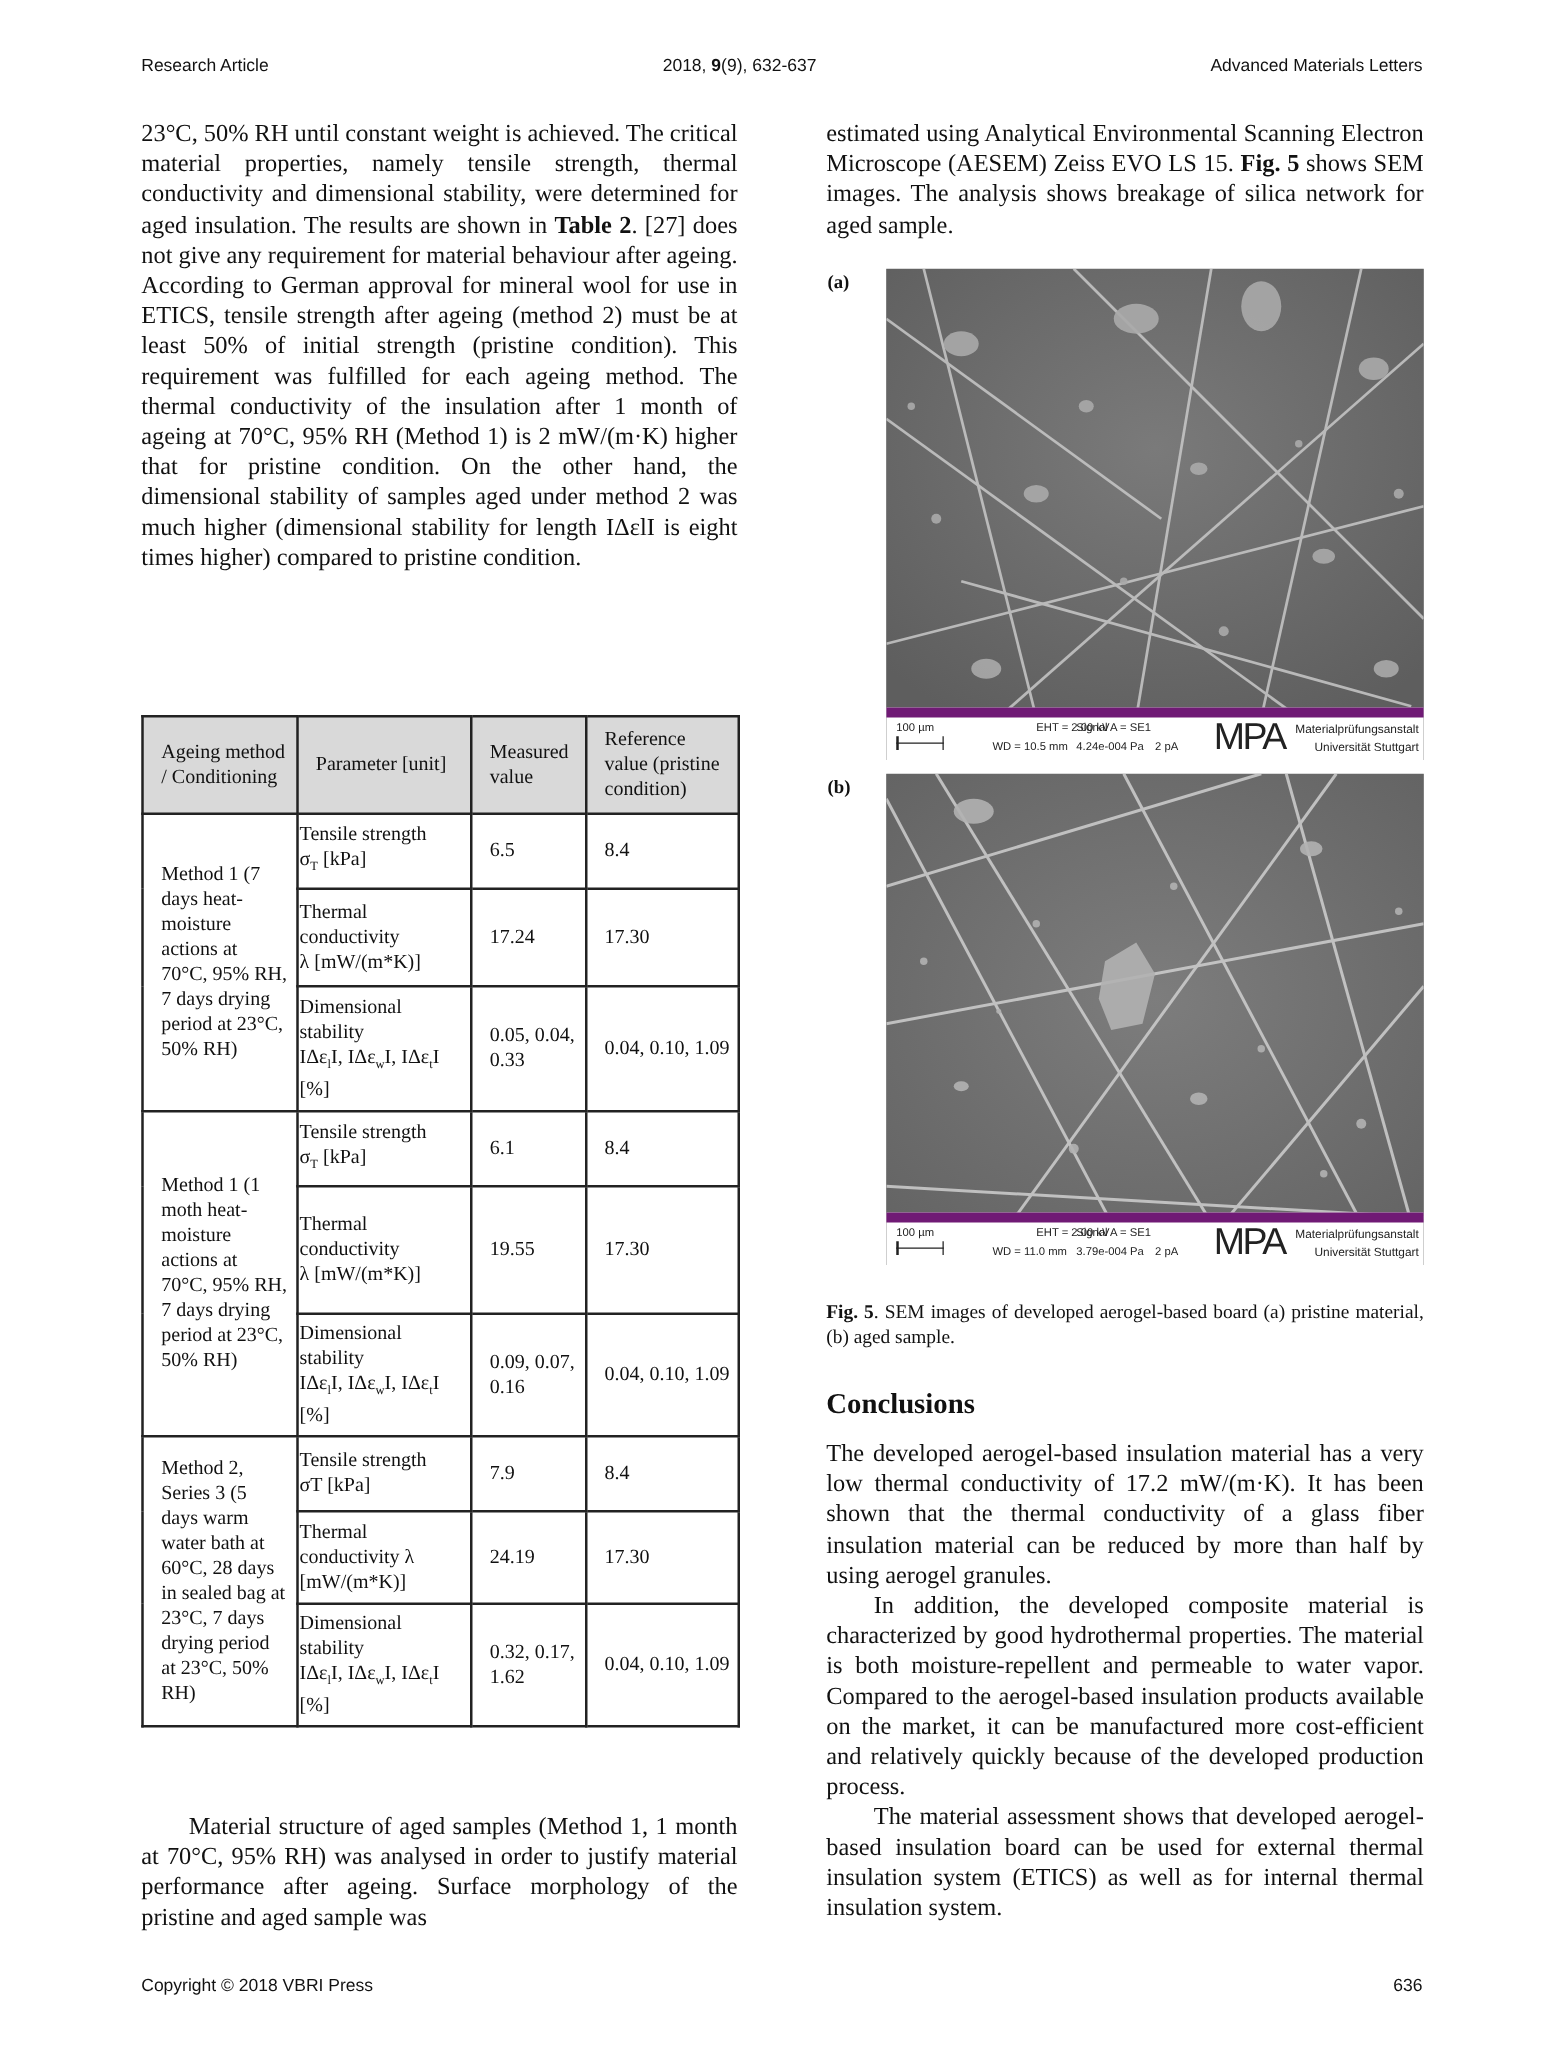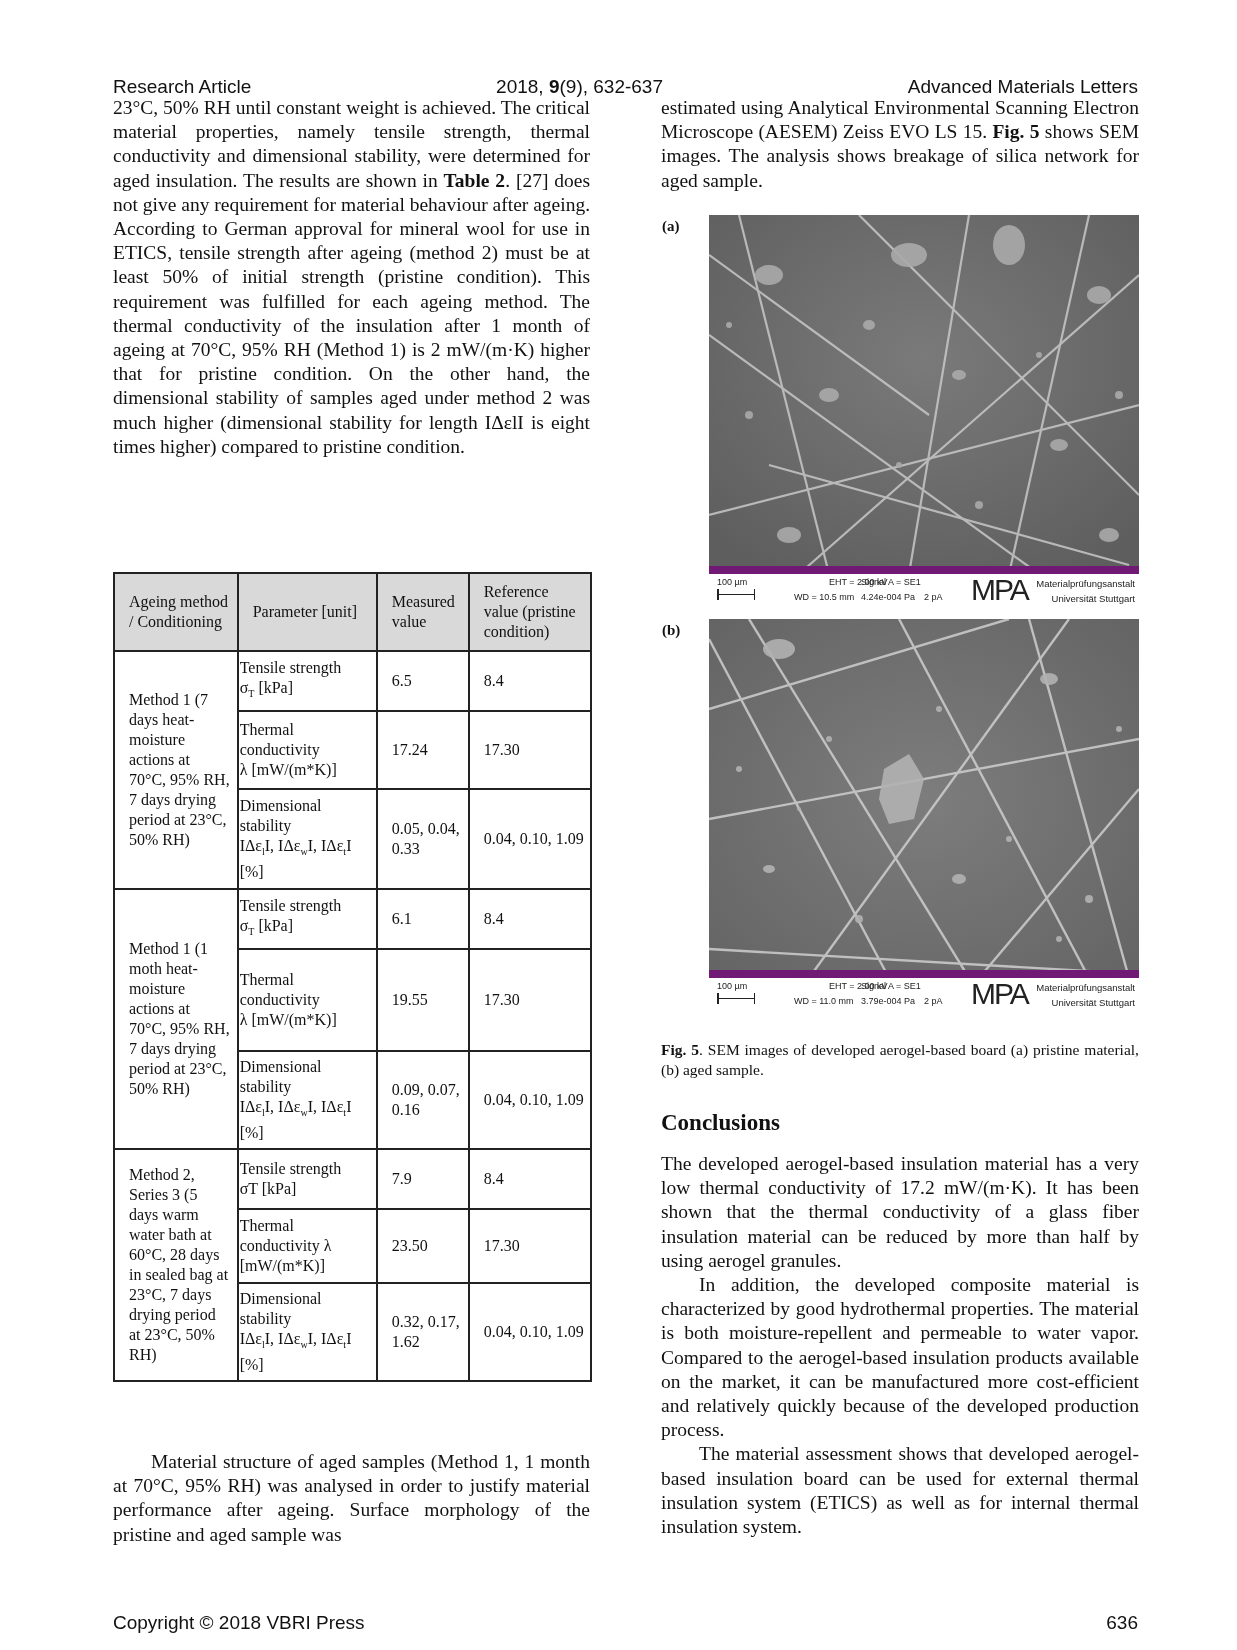--- a/index.html
+++ b/index.html
@@ -1,17 +1,17 @@
 <!DOCTYPE html>
 <html><head>
 <meta charset="utf-8">
 <style>
   html, body { margin: 0; padding: 0; background: #ffffff; }
   body { width: 1237px; height: 1650px; position: relative; overflow: hidden; color: #111; }
-  .header, .footer { position: absolute; left: 113px; width: 1025px; font-family: "Liberation Sans", sans-serif; font-size: 19px; display: flex; justify-content: space-between; align-items: center; margin-top: 32px; }
+  .header, .footer { position: absolute; left: 113px; width: 1025px; font-family: "Liberation Sans", sans-serif; font-size: 14px; display: flex; justify-content: space-between; align-items: center; }
   .header { top: 44px; }
   .footer { top: 1580px; }
   .col { position: absolute; font-family: "Liberation Serif", serif; font-size: 19.5px; line-height: 24.2px; text-align: justify; }
   .col-left { left: 113px; top: 96px; width: 477px; }
   .col-right { left: 661px; top: 96px; width: 478px; }
   p { margin: 0; }
   .indent { text-indent: 38px; }
   .caption { font-size: 15.5px; line-height: 20px; text-align: justify; }
   b { font-weight: bold; }
   table { border-collapse: collapse; font-family: "Liberation Serif", serif; font-size: 16px; line-height: 20px; }
@@ -103,21 +103,21 @@
     </tr>
 
     <tr style="height:60px">
       <td rowspan="3">Method 2, Series 3 (5 days warm water bath at 60°C, 28 days in sealed bag at 23°C, 7 days drying period at 23°C, 50% RH)</td>
       <td class="param">Tensile strength<br>σT [kPa]</td>
       <td>7.9</td>
       <td>8.4</td>
     </tr>
     <tr style="height:74px">
       <td class="param">Thermal<br>conductivity λ<br>[mW/(m*K)]</td>
-      <td>23.50</td>
+      <td>24.19</td>
       <td>17.30</td>
     </tr>
     <tr style="height:98px">
       <td class="param">Dimensional<br>stability<br>IΔε<sub>l</sub>I, IΔε<sub>w</sub>I, IΔε<sub>t</sub>I<br>[%]</td>
       <td>0.32, 0.17, 1.62</td>
       <td>0.04, 0.10, 1.09</td>
     </tr>
   </tbody>
 </table>
 

